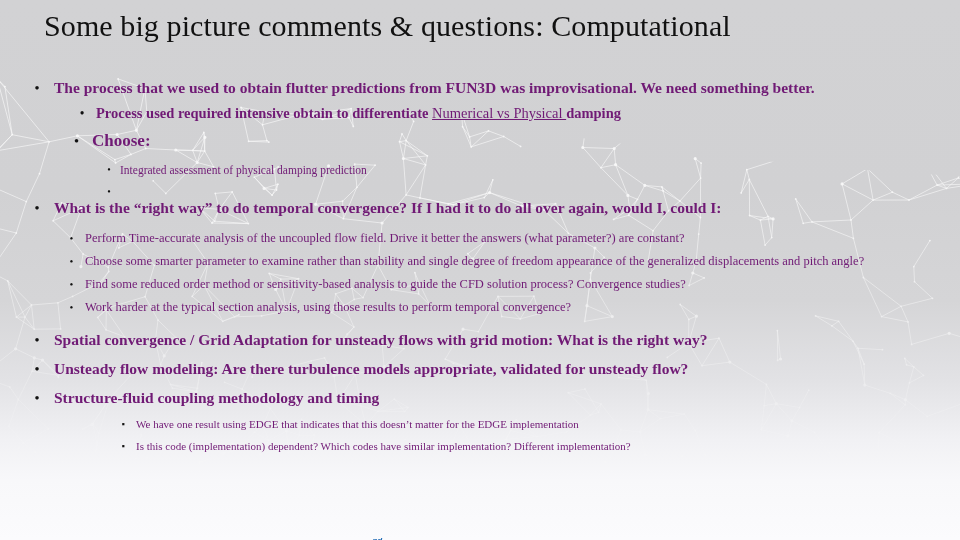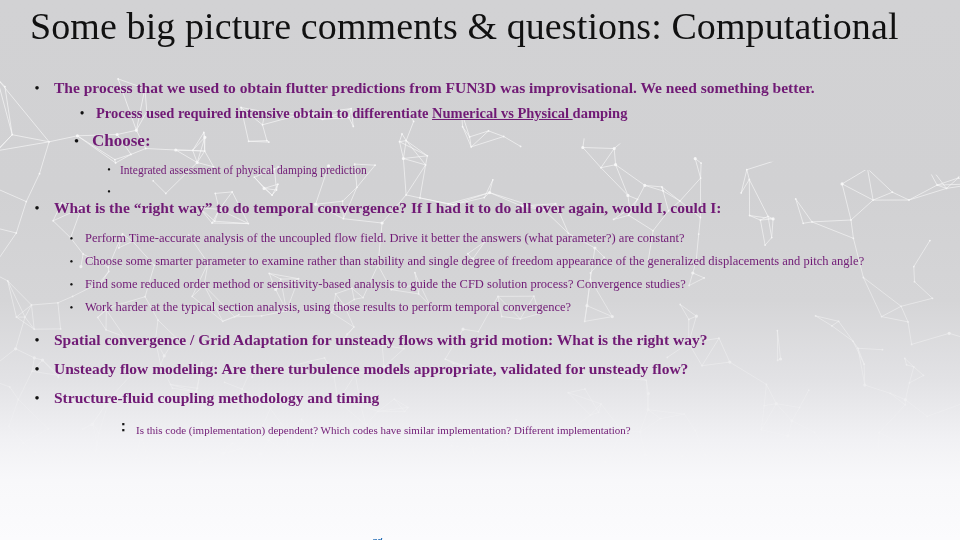--- a/index.html
+++ b/index.html
@@ -38,25 +38,25 @@
     left: 0;
     top: 0;
     width: 960px;
     height: 540px;
     z-index: 1;
     pointer-events: none;
   }
 
   #title {
     position: absolute;
-    left: 30px;
+    left: 44px;
     top: 6px;
     width: 900px;
     z-index: 5;
-    font-size: 38px;
+    font-size: 30px;
     line-height: 40px;
     letter-spacing: 0.1px;
     color: #111111;
     font-family: "Liberation Serif", "DejaVu Serif", serif;
     white-space: nowrap;
   }
 
   #body {
     position: absolute;
     left: 0;
@@ -165,21 +165,21 @@
     font-weight: normal;
   }
   .l4 > .bullet {
     left: 118px;
     top: 0;
     width: 10px;
     font-size: 9px;
     line-height: 16px;
   }
 
-  .u { text-decoration: underline; font-weight: bold; }
+  .u { text-decoration: underline; font-weight: normal; }
 
   .sp-a { height: 14px; }
   .sp-b { height: 10px; }
   .sp-c { height: 9px; }
   .sp-d { height: 7px; }
   .sp-e { height: 6px; }
   .sp-f { height: 13px; }
 
   #footer-logo {
     position: absolute;
@@ -326,20 +326,21 @@
 
     <div class="row l1">
       <span class="bullet">•</span>
       <span class="txt">Structure-fluid coupling methodology and timing</span>
     </div>
 
     <div class="sp-c"></div>
 
     <div class="row l4">
       <span class="bullet">▪</span>
+      <span class="txt">We have one result using EDGE that indicates that this doesn’t matter for the EDGE implementation</span>
     </div>
 
     <div class="sp-e"></div>
 
     <div class="row l4">
       <span class="bullet">▪</span>
       <span class="txt">Is this code (implementation) dependent?  Which codes have similar implementation?  Different implementation?</span>
     </div>
 
   </div>

